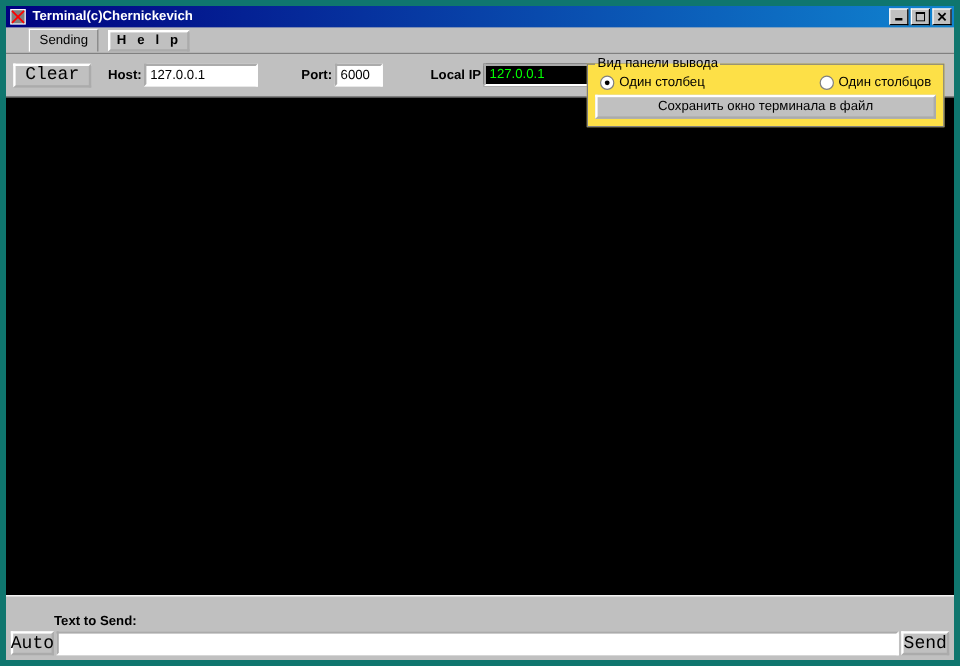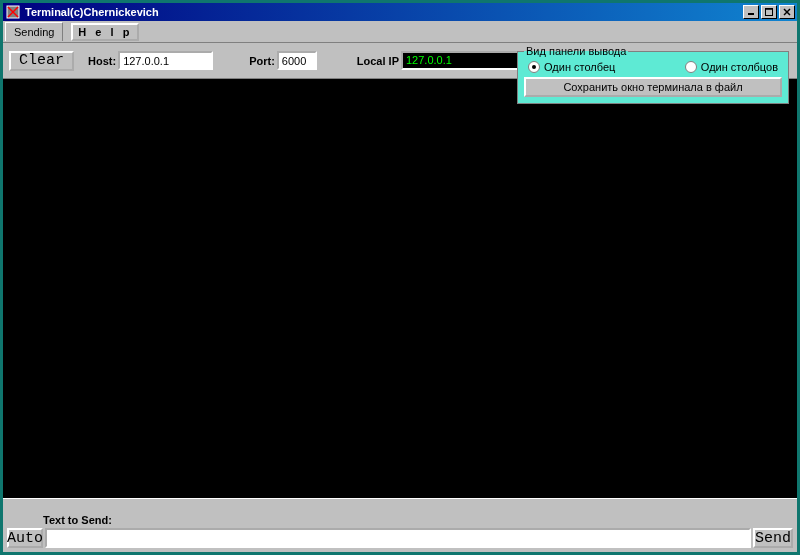--- a/index.html
+++ b/index.html
@@ -10,21 +10,21 @@
     font-size: 11px;
     background: #c0c0c0;
     width: 800px;
     height: 555px;
     overflow: hidden;
   }
   .window {
     width: 800px;
     height: 555px;
     background: #c0c0c0;
-    border: 3px solid #0f766e;
+    border: 5px solid #0f766e;
     display: flex;
     flex-direction: column;
   }
   .titlebar {
     height: 18px;
     background: linear-gradient(to right, #000080, #1084d0);
     color: #fff;
     display: flex;
     align-items: center;
     padding: 0 2px;
@@ -54,21 +54,21 @@
     display: flex;
     align-items: center;
     justify-content: center;
     line-height: 1;
   }
   .menubar {
     height: 22px;
     background: #c0c0c0;
     display: flex;
     align-items: center;
-    padding-left: 2px;
+    padding-left: 19px;
     border-bottom: 1px solid #808080;
   }
   .tab-btn {
     background: #c0c0c0;
     border-top: 1px solid #fff;
     border-left: 1px solid #fff;
     border-right: 1px solid #808080;
     border-bottom: none;
     padding: 3px 8px;
     font-size: 11px;
@@ -125,23 +125,23 @@
     color: #00ff00;
     height: 19px;
     padding: 1px 3px;
     font-size: 11px;
     width: 130px;
   }
   .panel-group {
     position: absolute;
     right: 6px;
     top: 2px;
-    width: 272px;
+    width: 298px;
     border: 1px solid #808080;
-    background: #5eead4;
+    background: #fde047;
     padding: 2px 6px 6px 6px;
     z-index: 10;
   }
   .panel-group legend {
     font-size: 11px;
     padding: 0 2px;
   }
   .radio-row {
     display: flex;
     align-items: flex-end;

